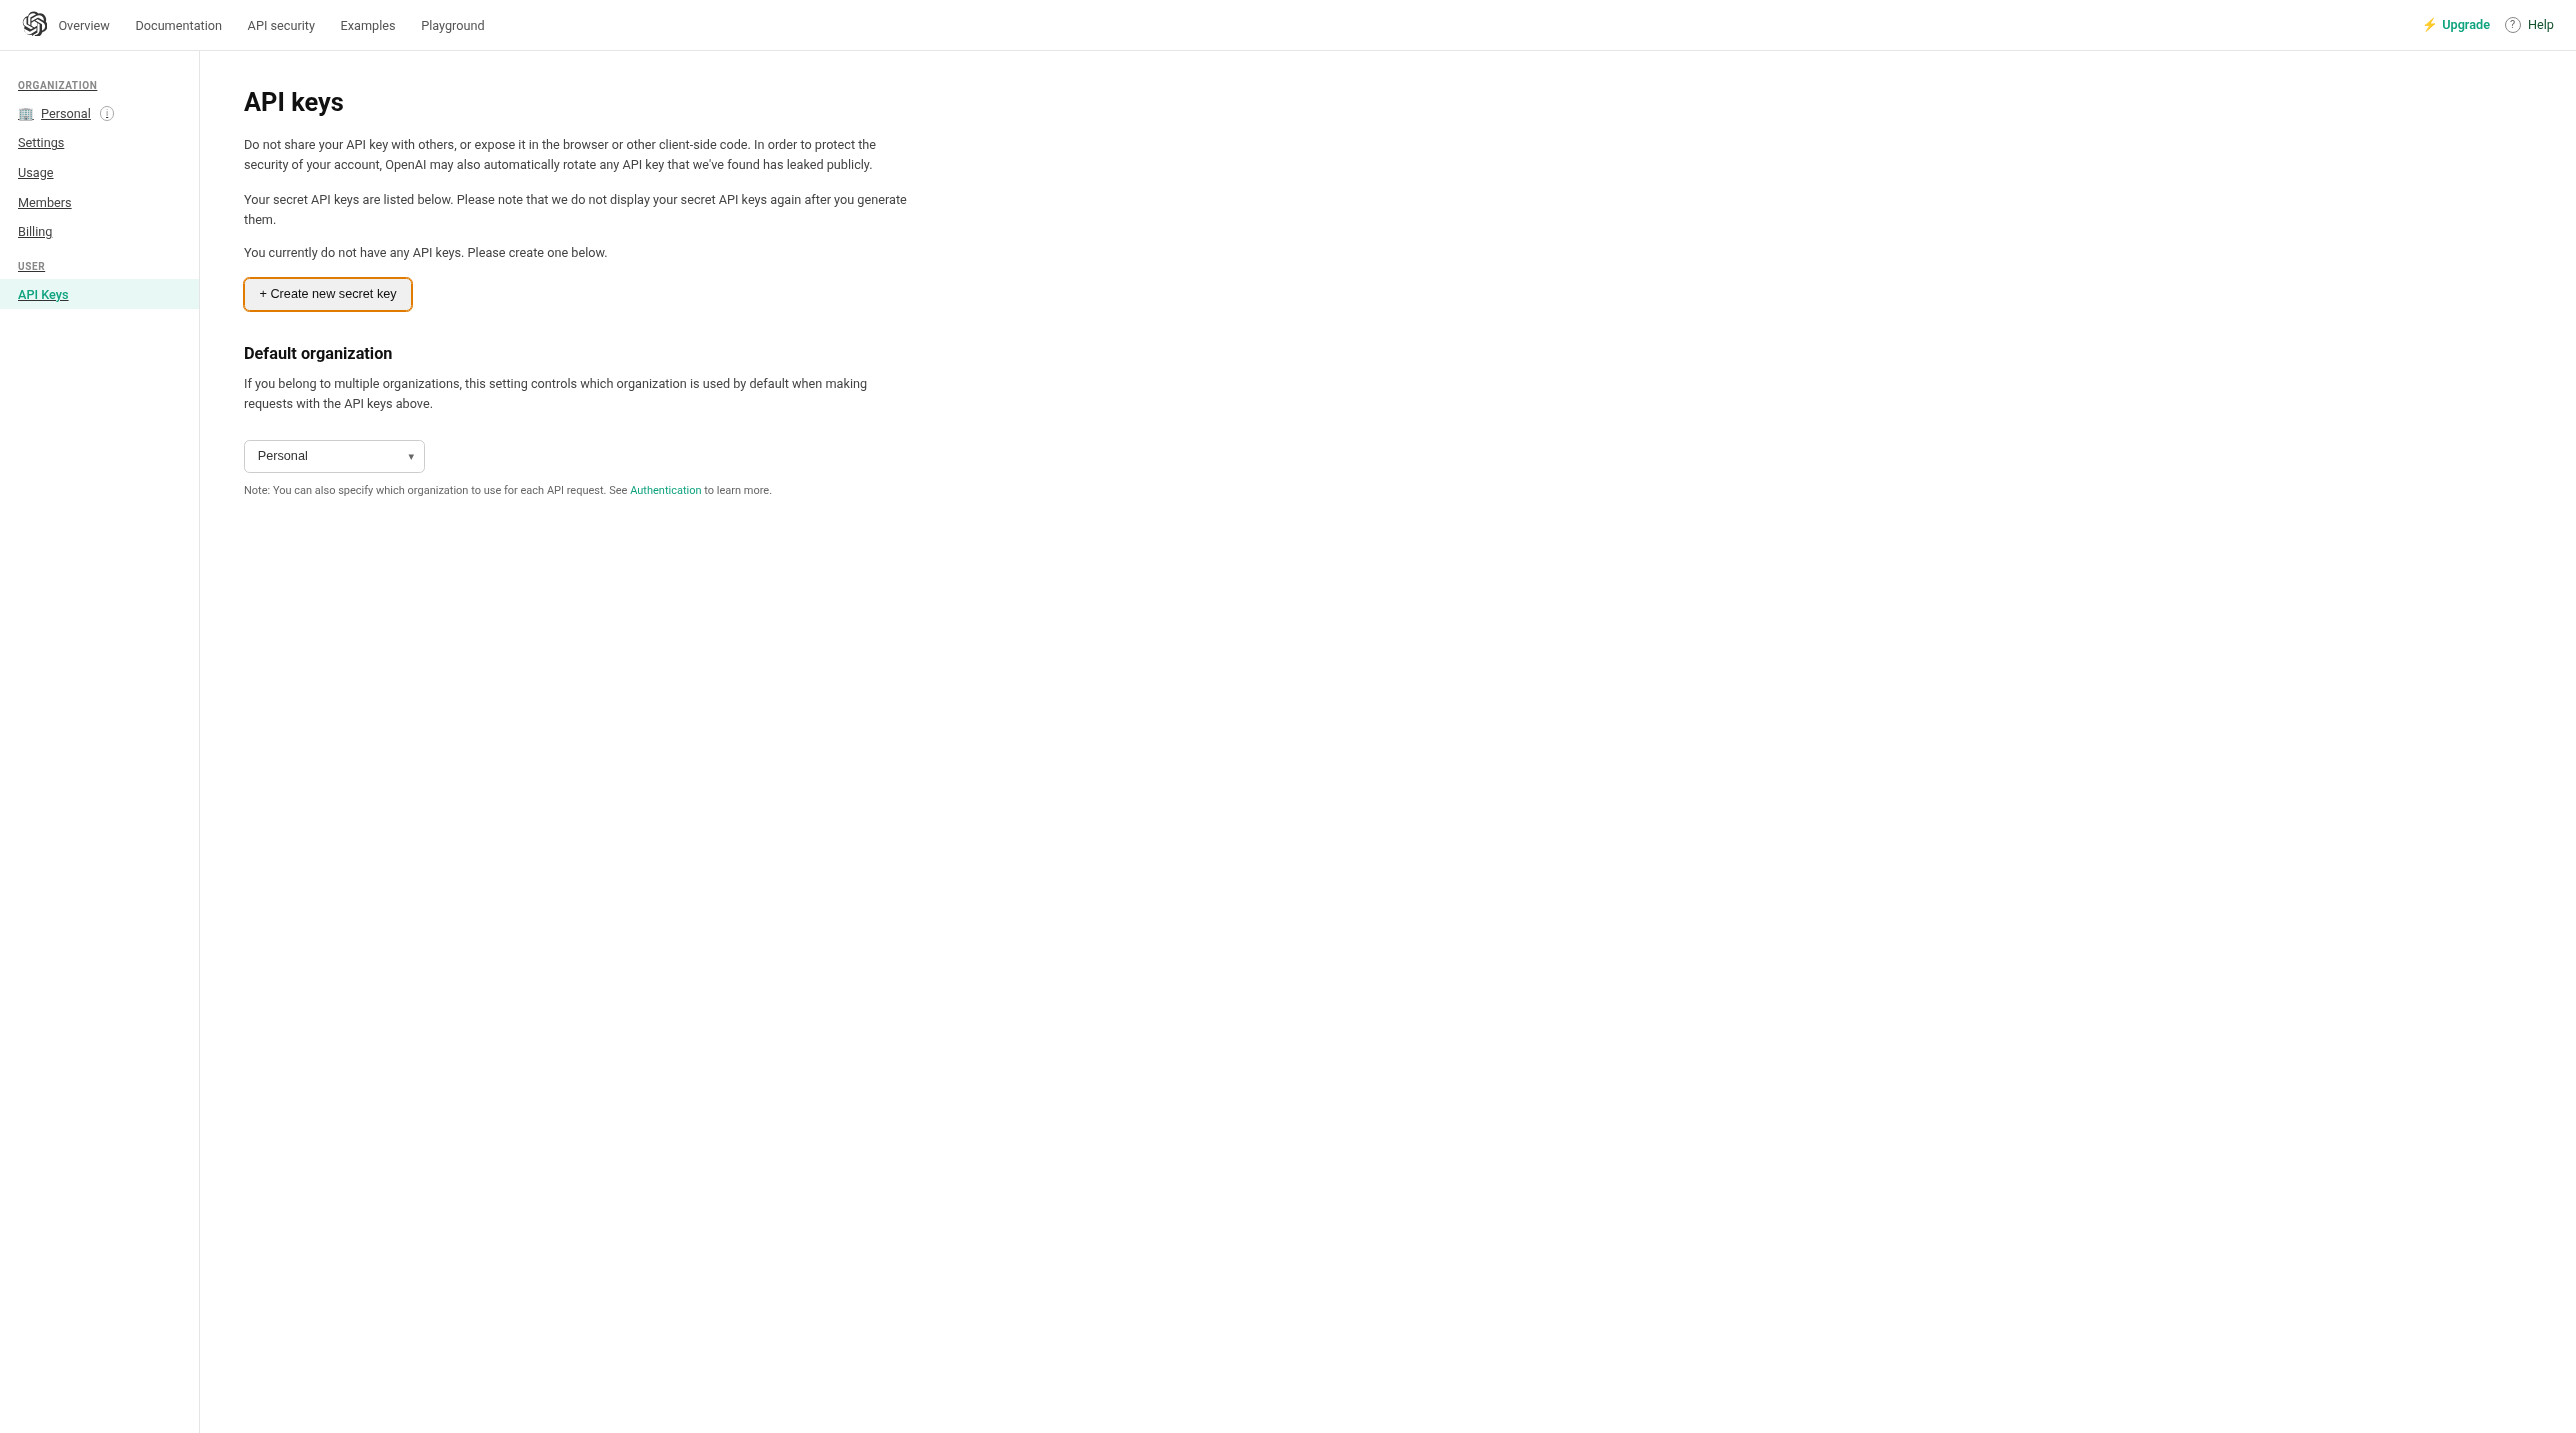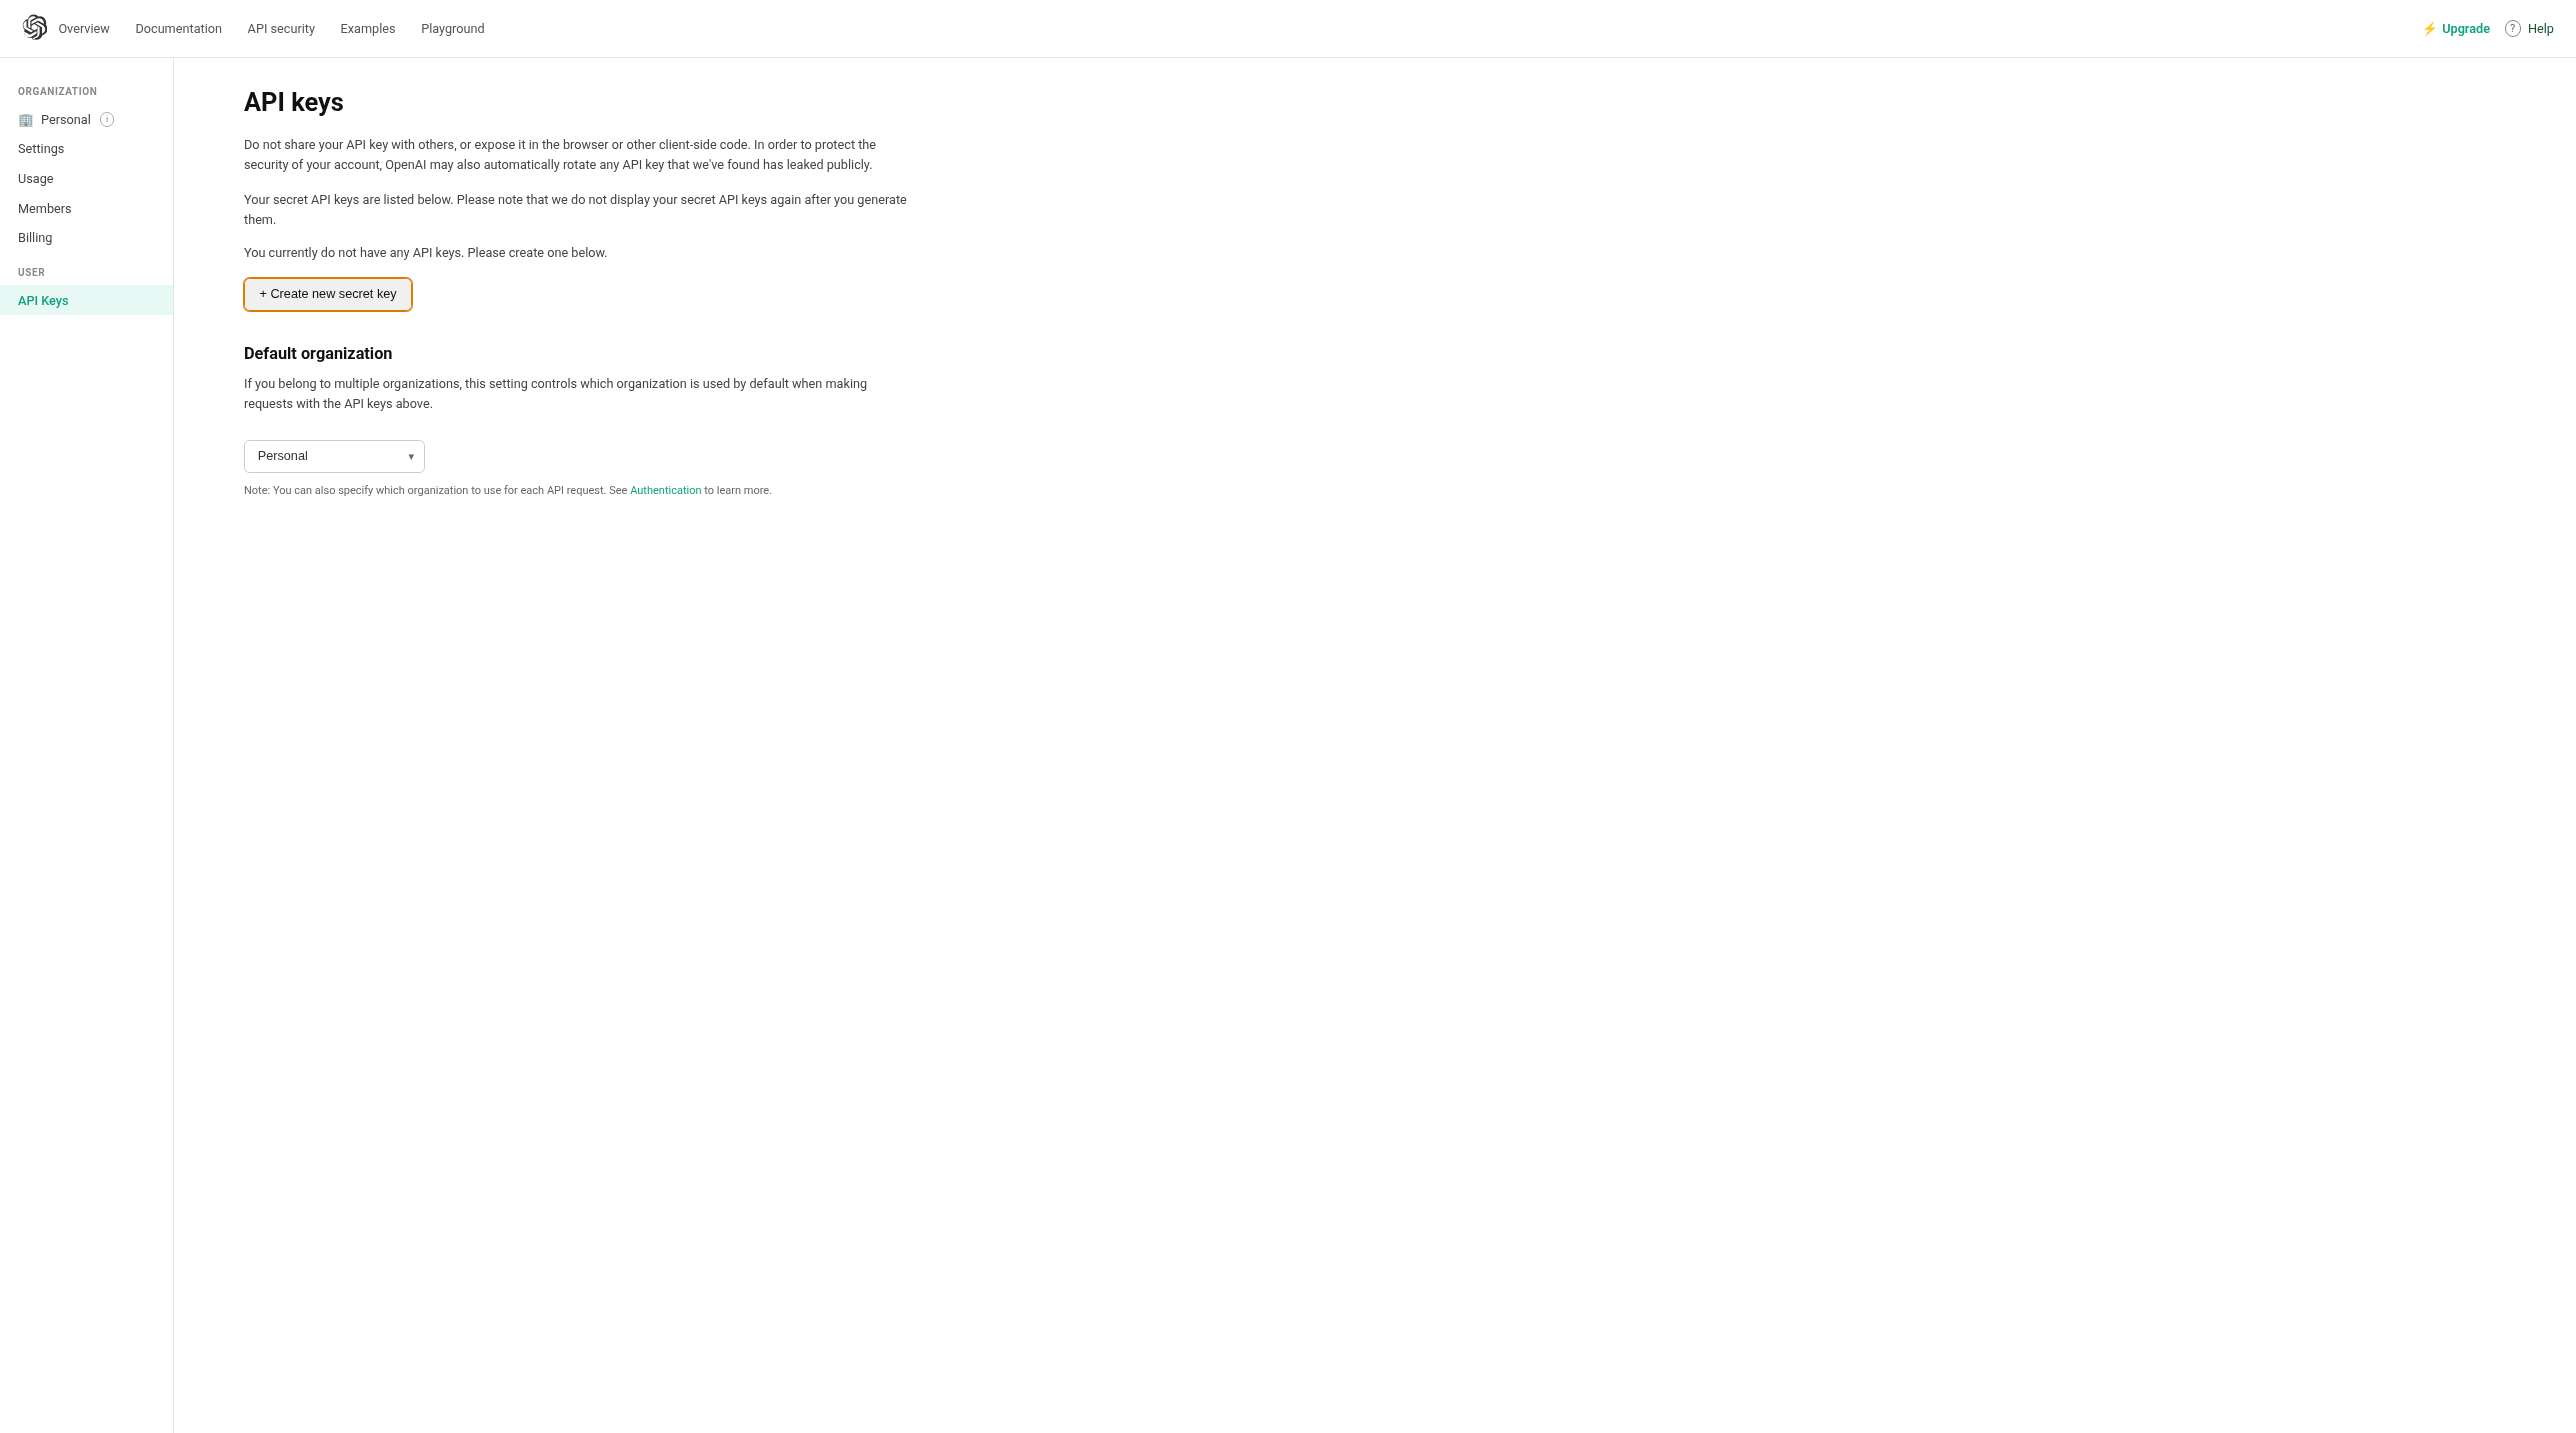--- a/index.html
+++ b/index.html
@@ -12,21 +12,21 @@
       font-family: -apple-system, BlinkMacSystemFont, 'Segoe UI', Roboto, Oxygen, sans-serif;
       font-size: 12.7px;
       color: #333;
       background: #fff;
     }
 
     
     .topnav {
       display: flex;
       align-items: center;
-      height: 58px;
+      height: 51px;
       border-bottom: 0.9px solid #e5e5e5;
       padding: 0 22px;
       position: fixed;
       top: 0;
       left: 0;
       right: 0;
       background: #fff;
       z-index: 100;
     }
 
@@ -80,30 +80,31 @@
 
     
     .layout {
       display: flex;
       margin-top: 51px;
       min-height: calc(100vh - 51px);
     }
 
     
     .sidebar {
-      width: 174px;
+      width: 200px;
       border-right: 0.9px solid #e5e5e5;
       padding: 22px 0;
       flex-shrink: 0;
       position: fixed;
-      top: 57px;
+      top: 51px;
       bottom: 0;
       left: 0;
       overflow-y: auto;
       background: #fff;
+      text-decoration: underline;
     }
 
     .sidebar-section-label {
       font-size: 10px;
       font-weight: 700;
       color: #888;
       letter-spacing: 0.06em;
       text-transform: uppercase;
       padding: 0 18px 7.3px 18px;
       margin-top: 7.3px;

